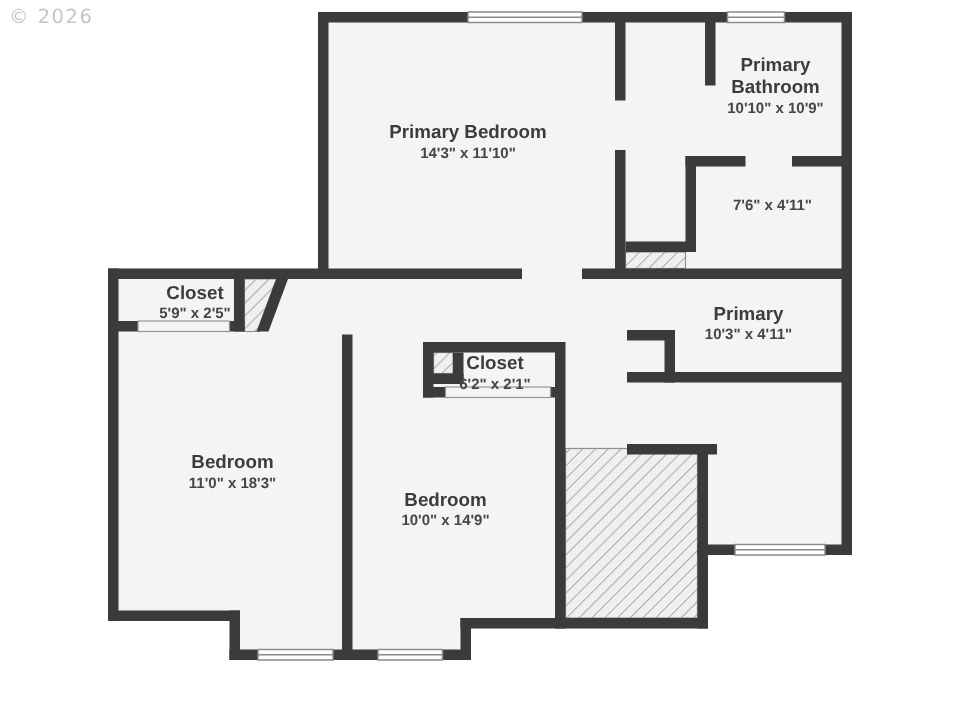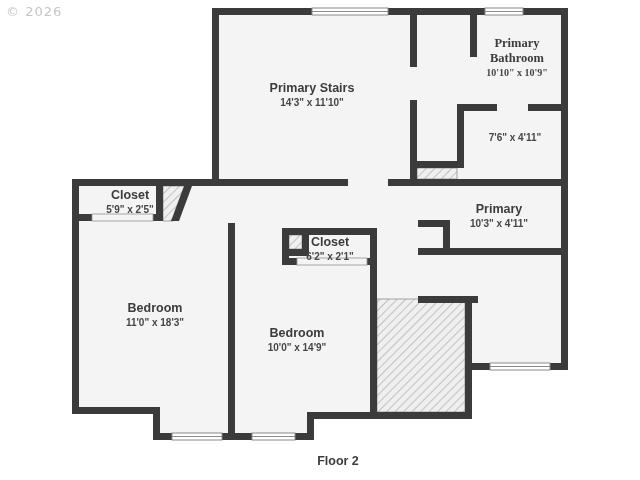--- a/index.html
+++ b/index.html
@@ -133,25 +133,25 @@
       </g>
     </g>
 
     <g>
       <rect class="opening-rect" x="92" y="214" width="61" height="7"></rect>
       <rect class="opening-rect" x="297" y="258" width="70" height="7"></rect>
     </g>
   </svg>
 
   <div class="room-label" style="left:242px;top:81px;width:140px;">
-    <div class="room-name">Primary Stairs</div>
+    <div class="room-name">Primary Bedroom</div>
     <div class="room-dims">14'3" x 11'10"</div>
   </div>
 
-  <div class="room-label" style="left:477px;top:36px;width:80px;font-family:Liberation Serif, serif;">
+  <div class="room-label" style="left:477px;top:36px;width:80px;">
     <div class="room-name">Primary Bathroom</div>
     <div class="room-dims">10'10" x 10'9"</div>
   </div>
 
   <div class="room-label" style="left:445px;top:131px;width:140px;">
     <div class="room-dims">7'6" x 4'11"</div>
   </div>
 
   <div class="room-label" style="left:429px;top:202px;width:140px;">
     <div class="room-name">Primary</div>
@@ -177,15 +177,14 @@
     <div class="room-name">Bedroom</div>
     <div class="room-dims">10'0" x 14'9"</div>
   </div>
 
   <div class="room-label" style="left:349px;top:334px;width:140px;">
   </div>
 
 
   <div id="watermark">© 2026</div>
 
-  <div id="floor-caption">Floor 2</div>
 
 </div>
 
 </body></html>

